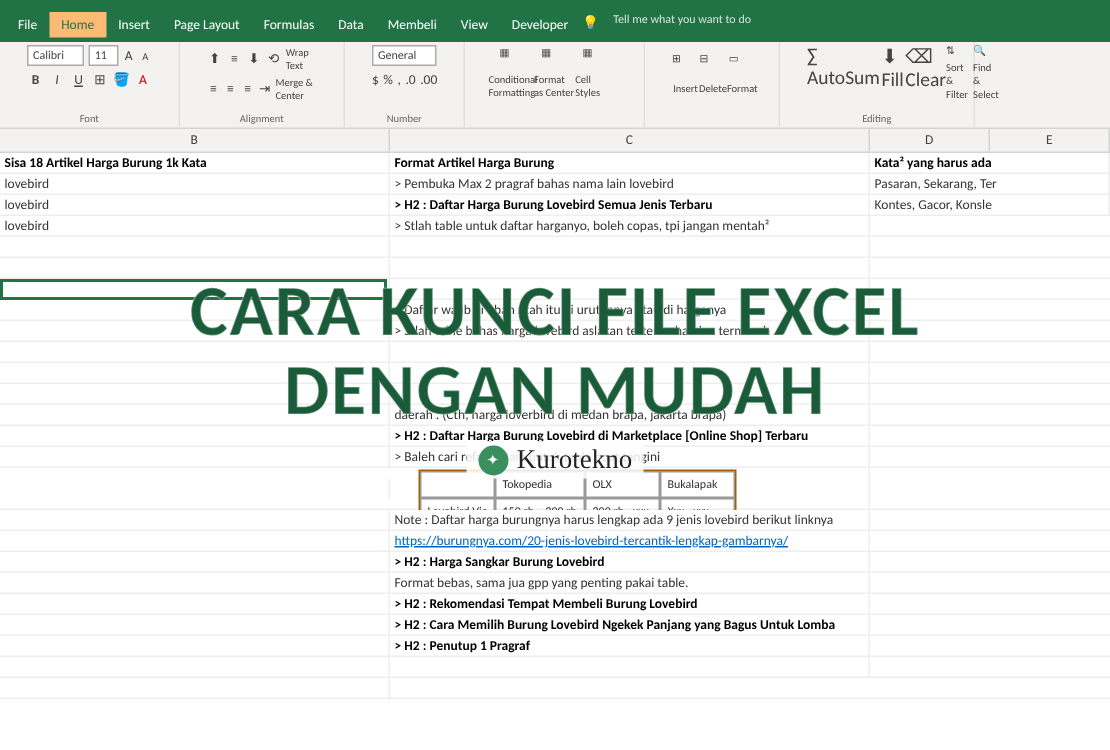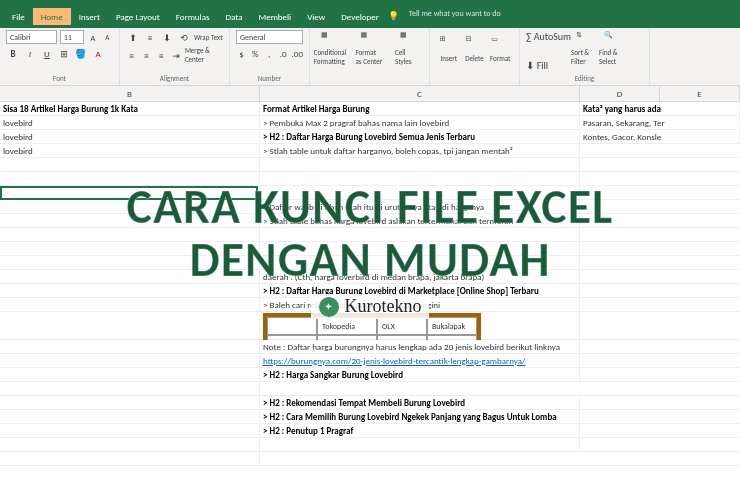--- a/index.html
+++ b/index.html
@@ -3,38 +3,38 @@
 <meta charset="utf-8">
 <style>
 *{margin:0;padding:0;box-sizing:border-box;font-family:'Segoe UI',Calibri,sans-serif}
 body{width:740px;height:500px;background:#fff;overflow:hidden;position:relative}
 .titlebar{height:8px;background:#217346}
 .ribbon-tabs{height:20px;background:#217346;display:flex;align-items:flex-start;padding:0 4px;font-size:9px;color:#fff}
 .ribbon-tabs .tab{padding:3px 8px;cursor:pointer}
 .ribbon-tabs .tab.active{background:#fdba74;color:#217346}
 .ribbon-tabs .tell{margin-left:8px;opacity:0.8;font-size:8px}
 .ribbon{height:58px;background:#f3f2f1;border-bottom:1px solid #d4d4d4;display:flex;font-size:8px;color:#444}
-.rgroup{border-right:1px solid #e1e1e1;padding:2px 6px;display:flex;flex-direction:column;justify-content:space-between}
+.rgroup{border-right:1px solid #e1e1e1;padding:2px 18px;display:flex;flex-direction:column;justify-content:space-between}
 .rgroup-label{text-align:center;color:#666;font-size:7px;margin-top:auto}
 .rrow{display:flex;align-items:center;gap:3px;margin-bottom:2px}
 .font-sel{width:60px;height:14px;border:1px solid #ababab;background:#fff;font-size:8px;padding:0 3px;display:flex;align-items:center}
 .size-sel{width:28px;height:14px;border:1px solid #ababab;background:#fff;font-size:8px;padding:0 3px;display:flex;align-items:center}
 .ibtn{width:14px;height:14px;display:flex;align-items:center;justify-content:center;cursor:pointer;font-size:9px;color:#444}
 .ibtn-lg{width:28px;height:36px;display:flex;flex-direction:column;align-items:center;justify-content:center;cursor:pointer;font-size:7px;gap:2px}
 .ibtn-lg svg,.ibtn-lg .ico{width:18px;height:18px}
 .num-sel{width:70px;height:14px;border:1px solid #ababab;background:#fff;font-size:8px;padding:0 3px;display:flex;align-items:center}
 .sheet{position:relative;height:414px;background:#fff;overflow:hidden}
 .colhdr{height:16px;background:#f3f2f1;border-bottom:1px solid #d4d4d4;display:flex;font-size:9px;color:#444}
 .colhdr .ch{border-right:1px solid #d4d4d4;display:flex;align-items:center;justify-content:center}
 .rows{font-size:9px;color:#333}
 .row{height:14px;border-bottom:1px solid #eee;display:flex;align-items:center}
 .cell{border-right:1px solid #eee;padding:0 3px;overflow:hidden;white-space:nowrap;height:14px;line-height:14px}
 .bold{font-weight:bold;color:#000}
 .selbox{position:absolute;border:2px solid #217346;pointer-events:none}
-.tbl{display:inline-block;border:4px solid #a16207;margin:1px 0}
+.tbl{display:inline-block;border:1px solid #a16207;margin:1px 16px}
 .tbl .tr{display:flex}
 .tbl .td{border:1px solid #999;padding:1px 4px;font-size:8px}
 .overlay{position:absolute;top:0;left:0;width:740px;height:500px;display:flex;flex-direction:column;align-items:center;justify-content:center;pointer-events:none}
 .overlay-title{font-family:Georgia,'Times New Roman',serif;font-weight:bold;font-size:48px;color:#1a5c3a;text-align:center;line-height:1.1;letter-spacing:1px;-webkit-text-stroke:1px rgba(255,255,255,0.3)}
 .brand{margin-top:8px;display:flex;align-items:center;gap:6px;background:rgba(255,255,255,0.85);padding:2px 8px}
 .brand-logo{width:20px;height:20px;background:#3a8f5f;border-radius:50%;display:flex;align-items:center;justify-content:center;color:#fff;font-size:10px}
 .brand-text{font-family:Georgia,serif;font-size:18px;color:#222;font-weight:500}
 </style>
 </head>
 <body>
@@ -126,21 +126,21 @@
         <span class="ico">⊟</span>
         <span>Delete</span>
       </div>
     <div class="ibtn-lg">
         <span class="ico">▭</span>
         <span>Format</span>
       </div>
   </div>
   <div class="rgroup" style="width:130px">
     <div style="display:flex;height:42px">
-      <div style="display:flex;flex-direction:column;font-size:10px;gap:16px">
+      <div style="display:flex;font-size:13px;gap:1px">
         <div><span>∑</span> <span>AutoSum</span></div>
         <div><span>⬇</span> <span>Fill</span></div>
         <div><span>⌫</span> <span>Clear</span></div>
       </div>
       <div class="ibtn-lg">
           <span class="ico">⇅</span>
           <span>Sort &amp; Filter</span>
         </div>
       <div class="ibtn-lg">
           <span class="ico">🔍</span>
@@ -236,32 +236,33 @@
               <div class="td" style="width:50px">Lovebird Vio</div>
               <div class="td" style="width:60px">150 rb – 200 rb</div>
               <div class="td" style="width:50px">200 rb - xxx</div>
               <div class="td" style="width:50px">Xxx - xxx</div>
             </div>
       </div>
     </div>
       </div>
     <div class="row">
         <div class="cell" style="width:260px"></div>
-        <div class="cell" style="width:320px">Note : Daftar harga burungnya harus lengkap ada 20 jenis lovebird berikut linknya</div>
+        <div class="cell" style="width:320px">Note : Daftar harga burungnya harus lengkap ada 9 jenis lovebird berikut linknya</div>
       </div>
     <div class="row">
         <div class="cell" style="width:260px"></div>
         <div class="cell" style="width:320px;color:#0563c1;text-decoration:underline">https://burungnya.com/20-jenis-lovebird-tercantik-lengkap-gambarnya/</div>
       </div>
     <div class="row">
         <div class="cell" style="width:260px"></div>
         <div class="cell bold" style="width:320px">&gt; H2 : Harga Sangkar Burung Lovebird</div>
       </div>
     <div class="row">
         <div class="cell" style="width:260px"></div>
+        <div class="cell" style="width:320px">Format bebas, sama jua gpp yang penting pakai table.</div>
       </div>
     <div class="row">
         <div class="cell" style="width:260px"></div>
         <div class="cell bold" style="width:320px">&gt; H2 : Rekomendasi Tempat Membeli Burung Lovebird</div>
       </div>
     <div class="row">
         <div class="cell" style="width:260px"></div>
         <div class="cell bold" style="width:320px">&gt; H2 : Cara Memilih Burung Lovebird Ngekek Panjang yang Bagus Untuk Lomba</div>
       </div>
     <div class="row">

